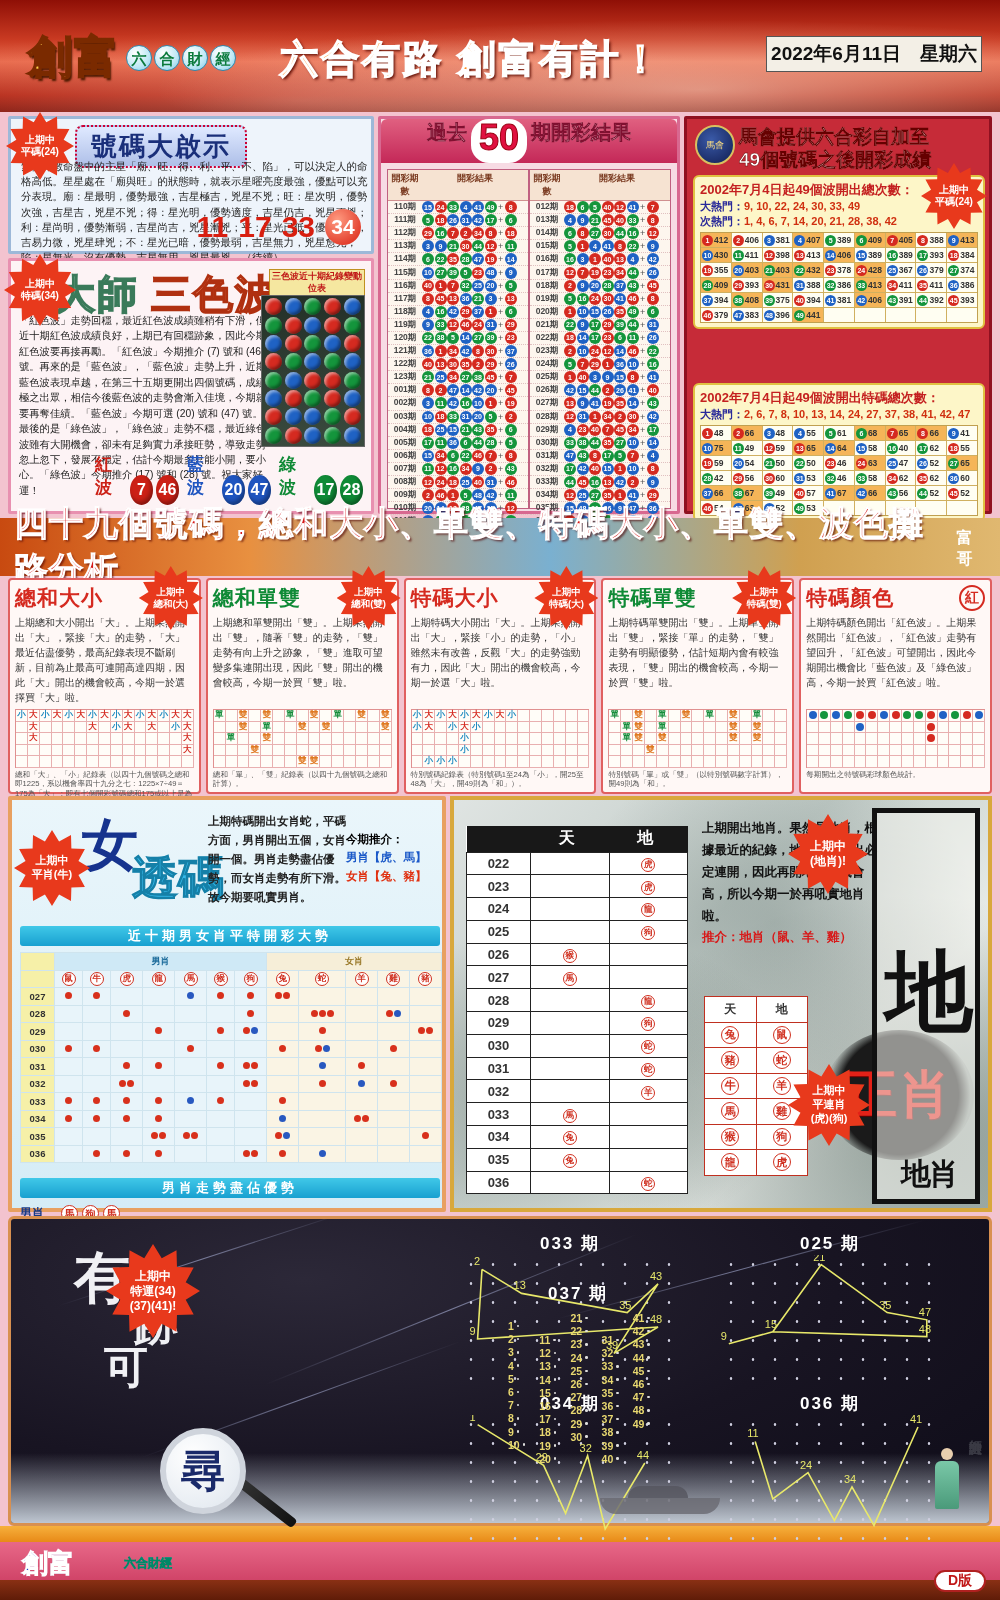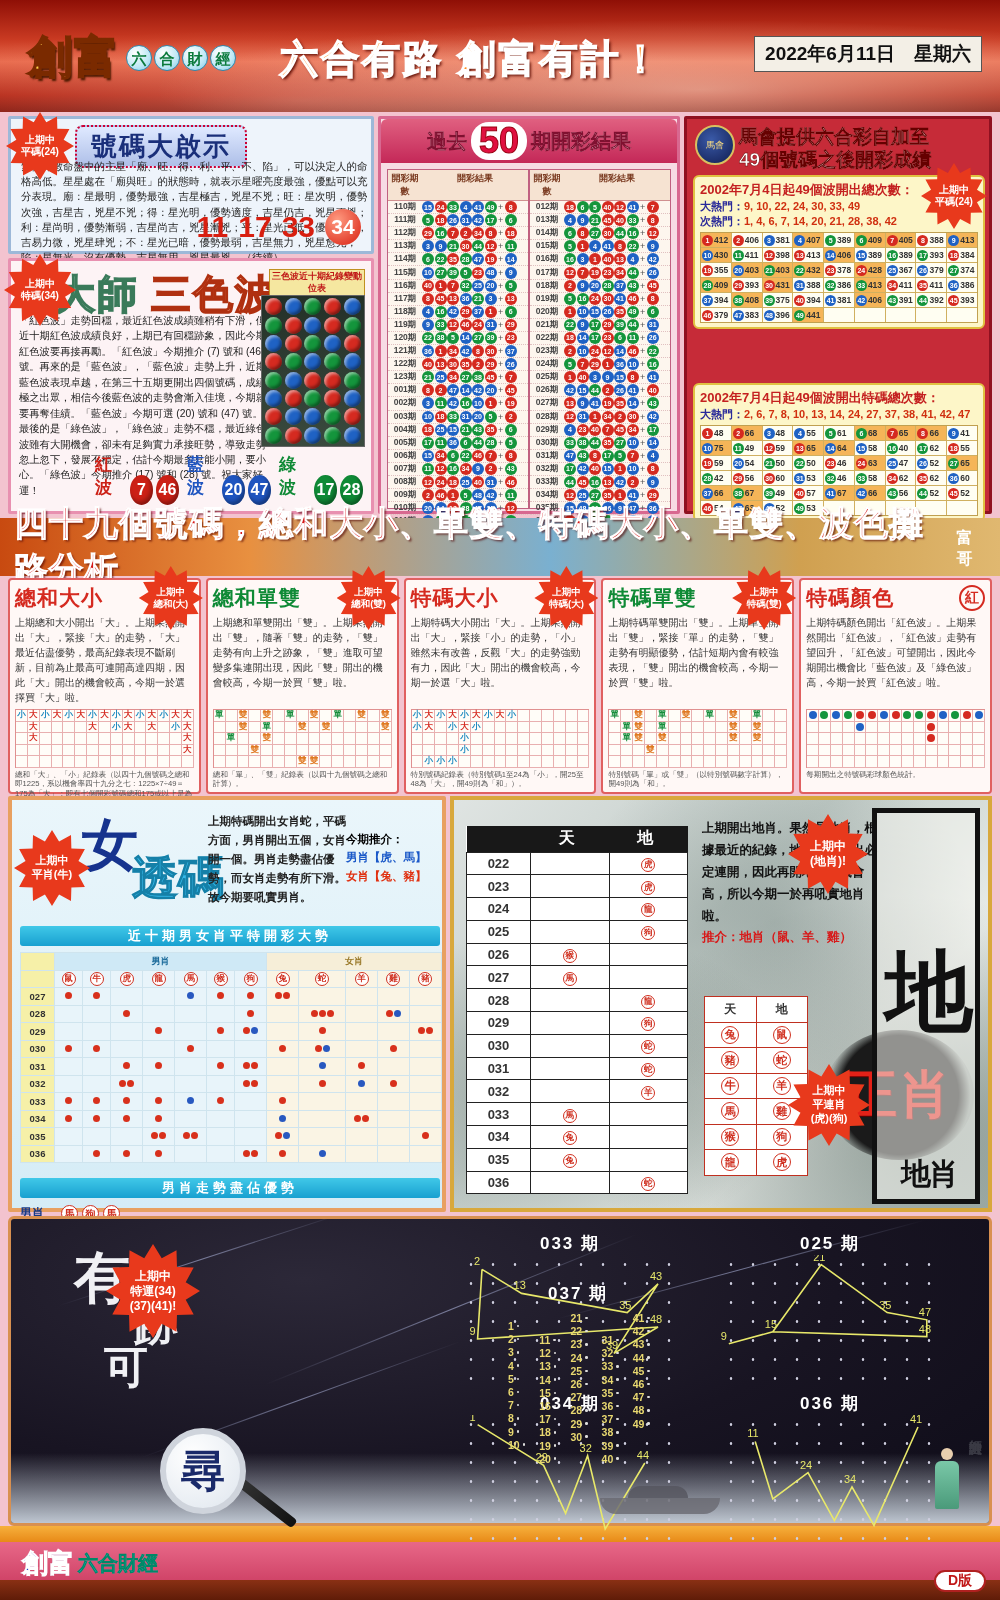--- a/index.html
+++ b/index.html
@@ -6,21 +6,21 @@
 body{font-family:"Liberation Sans",sans-serif;background:#888;}
 .page{position:relative;width:1000px;height:1600px;margin:0 auto;background:#f3c3cf;overflow:hidden;}
 
 .hdr{position:absolute;left:0;top:0;width:1000px;height:112px;background:linear-gradient(180deg,#8f0f06,#c93a22 35%,#e8684a 55%,#b01d0c 85%,#7d0d04);}
 .hdr:before{content:"";position:absolute;inset:0;background:radial-gradient(ellipse at 70% 80%,rgba(255,230,210,.55),transparent 55%),radial-gradient(ellipse at 30% 90%,rgba(255,200,180,.35),transparent 50%);}
 .logo-wrap{position:absolute;left:28px;top:28px;display:flex;align-items:center;gap:6px;}
 .logo-main{font-size:44px;font-weight:bold;color:#ffd24a;-webkit-text-stroke:2px #7a2a00;text-shadow:2px 3px 2px #4d1a00;letter-spacing:2px;}
 .logo-sub{display:flex;gap:2px;}
 .logo-sub span{display:inline-block;width:26px;height:26px;border-radius:50%;background:radial-gradient(circle at 35% 30%,#fff,#bfe8f5 60%,#7fc8e8);color:#0a7a3c;font-size:15px;font-weight:bold;text-align:center;line-height:26px;border:1px solid #2d8ab0;}
 .slogan{position:absolute;left:280px;top:34px;font-size:38px;font-weight:bold;color:#ff8b1f;-webkit-text-stroke:1.5px #fff;text-shadow:2px 2px 3px #5a0a00;letter-spacing:3px;}
-.datebox{position:absolute;right:18px;top:36px;background:#f3efe6;border:1px solid #555;padding:4px 10px;font-size:19px;font-weight:bold;color:#111;}
+.datebox{position:absolute;right:18px;top:36px;background:#f3efe6;border:1px solid #555;padding:4px 4px;font-size:19px;font-weight:bold;color:#111;}
 
 .burst{position:absolute;width:78px;height:78px;background:#e8391c;clip-path:polygon(100% 50%,84.8% 59.3%,93.3% 75%,75.5% 75.5%,75% 93.3%,59.3% 84.8%,50% 100%,40.7% 84.8%,25% 93.3%,24.5% 75.5%,6.7% 75%,15.2% 59.3%,0% 50%,15.2% 40.7%,6.7% 25%,24.5% 24.5%,25% 6.7%,40.7% 15.2%,50% 0%,59.3% 15.2%,75% 6.7%,75.5% 24.5%,93.3% 25%,84.8% 40.7%);display:flex;align-items:center;justify-content:center;text-align:center;color:#fff;font-weight:bold;font-size:11px;line-height:1.25;z-index:5;white-space:pre-line;}
 
 .card{position:absolute;background:#fdf3f5;border:3px solid #e890b0;border-radius:2px;}
 .c1{left:8px;top:116px;width:366px;height:138px;background:#eef4fb;border-color:#9db8d8;}
 .c1 .ttl{position:absolute;left:64px;top:6px;font-size:26px;font-weight:bold;color:#1a2f7a;background:linear-gradient(180deg,#dfe9ff,#aebfe8);padding:2px 14px;border-radius:8px;border:2px dotted #c03;letter-spacing:2px;}
 .c1 .bd{position:absolute;left:10px;top:40px;width:348px;font-size:10.5px;line-height:1.45;color:#222;}
 .c1 .nums{position:absolute;right:10px;bottom:6px;display:flex;align-items:center;gap:10px;}
 .c1 .nums b{font-size:30px;color:#d81f10;font-weight:bold;}
 .c1 .nums .bigball{width:36px;height:36px;border-radius:50%;background:radial-gradient(circle at 35% 30%,#ff9a80,#d81f10);color:#fff;font-size:21px;font-weight:bold;display:flex;align-items:center;justify-content:center;}
@@ -30,21 +30,21 @@
 .c2 .side-cap{position:absolute;right:6px;top:8px;width:96px;font-size:9px;font-weight:bold;color:#c01818;background:#f5e7a0;border:1px solid #c09020;text-align:center;line-height:1.3;padding:1px;}
 .c2 .bd{position:absolute;left:8px;top:52px;width:248px;font-size:10.3px;line-height:1.5;color:#222;}
 .c2 .ballchart{position:absolute;right:6px;top:34px;width:104px;height:152px;background:linear-gradient(180deg,#243028,#3a4a3e);border:1px solid #666;display:grid;grid-template-columns:repeat(5,1fr);gap:1px;padding:2px;}
 .c2 .ballchart span{width:17px;height:17px;border-radius:50%;align-self:center;justify-self:center;box-shadow:inset -2px -2px 3px rgba(0,0,0,.4),inset 2px 2px 3px rgba(255,255,255,.5);}
 .waves{position:absolute;left:100px;bottom:6px;right:8px;display:flex;gap:8px;justify-content:flex-end;}
 .wave{display:flex;align-items:flex-end;gap:3px;}
 .wave .wl{font-size:17px;font-weight:bold;letter-spacing:1px;margin-bottom:6px;}
 .wave .wb{width:30px;height:30px;border-radius:50%;color:#fff;font-weight:bold;font-size:16px;display:flex;align-items:center;justify-content:center;box-shadow:inset -2px -3px 4px rgba(0,0,0,.35);}
 
 .c50{left:378px;top:116px;width:302px;height:398px;background:#f7dbe4;border-color:#d86890;}
-.c50 .head{position:absolute;left:0;top:0;width:100%;height:44px;background:linear-gradient(180deg,#e06080,#c42858);border-radius:6px 6px 0 0;display:flex;align-items:center;justify-content:center;gap:4px;}
+.c50 .head{position:absolute;left:0;top:0;width:100%;height:44px;background:linear-gradient(180deg,#e06080,#c42858);border-radius:6px 6px 0 0;display:flex;justify-content:center;gap:4px;}
 .c50 .head .w{color:#fff;font-size:20px;font-weight:bold;-webkit-text-stroke:.5px #801030;}
 .c50 .head .n50{font-size:36px;font-weight:bold;color:#e01040;background:#fff;border-radius:18px;padding:0 8px;line-height:38px;-webkit-text-stroke:1px #901;}
 .res-half{position:absolute;top:50px;width:142px;height:340px;background:#fdf6ee;border:1px solid #c06080;font-size:9px;}
 .res-head{display:flex;background:#f6e3d2;border-bottom:1px solid #d09090;color:#7a3a20;font-weight:bold;}
 .res-head span{padding:2px 0;text-align:center;}
 .res-row{display:flex;align-items:center;height:13.1px;border-bottom:1px dotted #e0c0c0;}
 .res-p{width:34px;text-align:center;color:#444;font-weight:bold;font-size:8.5px;flex:none;}
 .res-balls{display:flex;align-items:center;gap:.5px;}
 .ball{display:inline-flex;align-items:center;justify-content:center;border-radius:50%;color:#fff;font-weight:bold;flex:none;}
 .plus{color:#555;font-size:9px;margin:0 1px;}
@@ -142,21 +142,21 @@
 .figure .f-head{width:12px;height:12px;border-radius:50%;background:#e8cfae;margin:0 auto;}
 .figure .f-body{width:24px;height:48px;background:linear-gradient(180deg,#7ac8a8,#4a9a7a);border-radius:6px 6px 2px 2px;margin:1px auto 0;}
 .boat{position:absolute;left:600px;top:1498px;width:120px;height:16px;background:#6a6a72;border-radius:0 0 40px 40px;z-index:3;opacity:.8;}
 .boat:before{content:"";position:absolute;left:28px;top:-12px;width:60px;height:12px;background:#55555e;border-radius:30px 30px 0 0;}
 
 .strip-o{position:absolute;left:0;top:1526px;width:1000px;height:16px;background:linear-gradient(180deg,#f6b03c,#e88a18);}
 .strip-p{position:absolute;left:0;top:1542px;width:1000px;height:38px;background:linear-gradient(180deg,#e86888,#d04468);}
 .strip-b{position:absolute;left:0;top:1580px;width:1000px;height:20px;background:linear-gradient(180deg,#8a3014,#5f1c08);}
 .f-logo{position:absolute;left:22px;top:1546px;display:flex;align-items:center;gap:4px;z-index:4;}
 .f-logo .a{font-size:26px;font-weight:bold;color:#2244c8;-webkit-text-stroke:1px #fff;}
-.f-logo .b{font-size:20px;font-weight:bold;color:#30c0e8;-webkit-text-stroke:.5px #086;}
+.f-logo .b{font-size:12px;font-weight:bold;color:#30c0e8;margin-left:46px;-webkit-text-stroke:.5px #086;}
 .dban{position:absolute;right:14px;top:1570px;background:#fff;border:2px solid #b02020;border-radius:12px;padding:0 12px;font-size:14px;font-weight:bold;color:#c01818;z-index:4;}
 .watermark{position:absolute;left:14px;top:1478px;width:980px;font-size:88px;font-weight:bold;color:rgba(232,32,22,.82);letter-spacing:2px;z-index:6;white-space:nowrap;}
 .dotbg{background-image:radial-gradient(circle,#cfcfe0 1px,transparent 1.6px);background-size:22px 19px;}
 </style>
 </head>
 <body>
 
 <div class="page">
 
   <div class="hdr">

